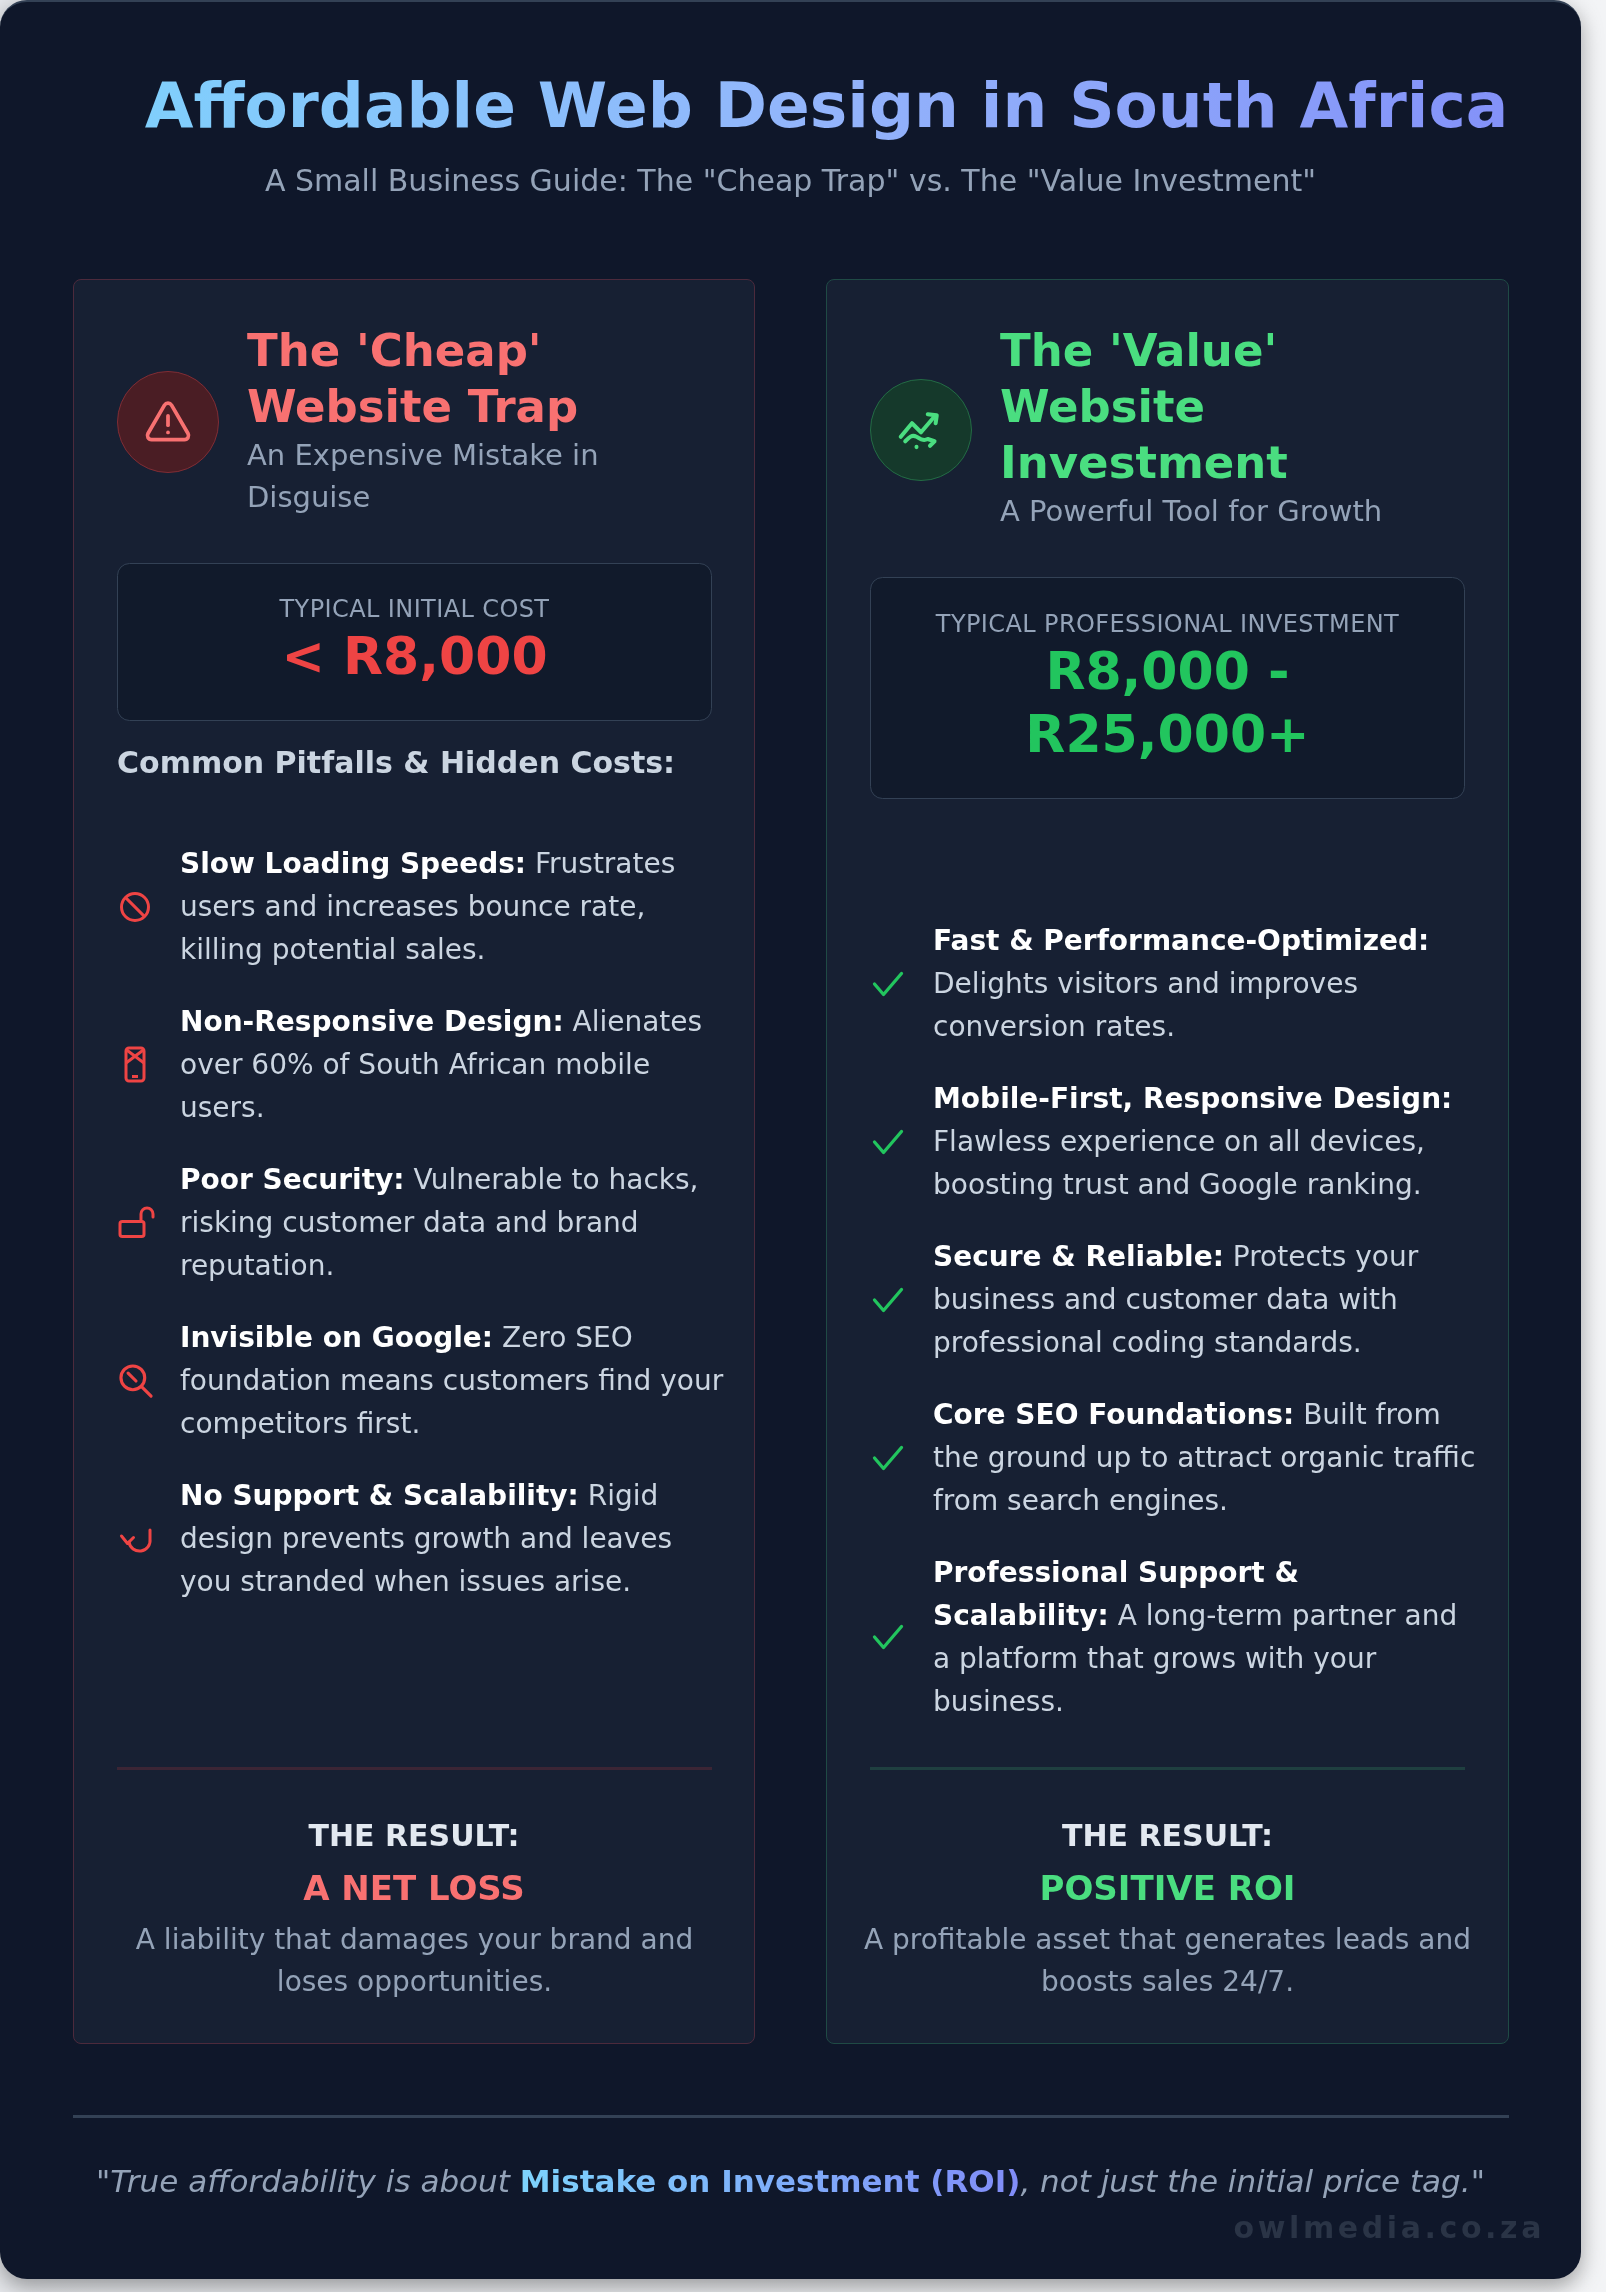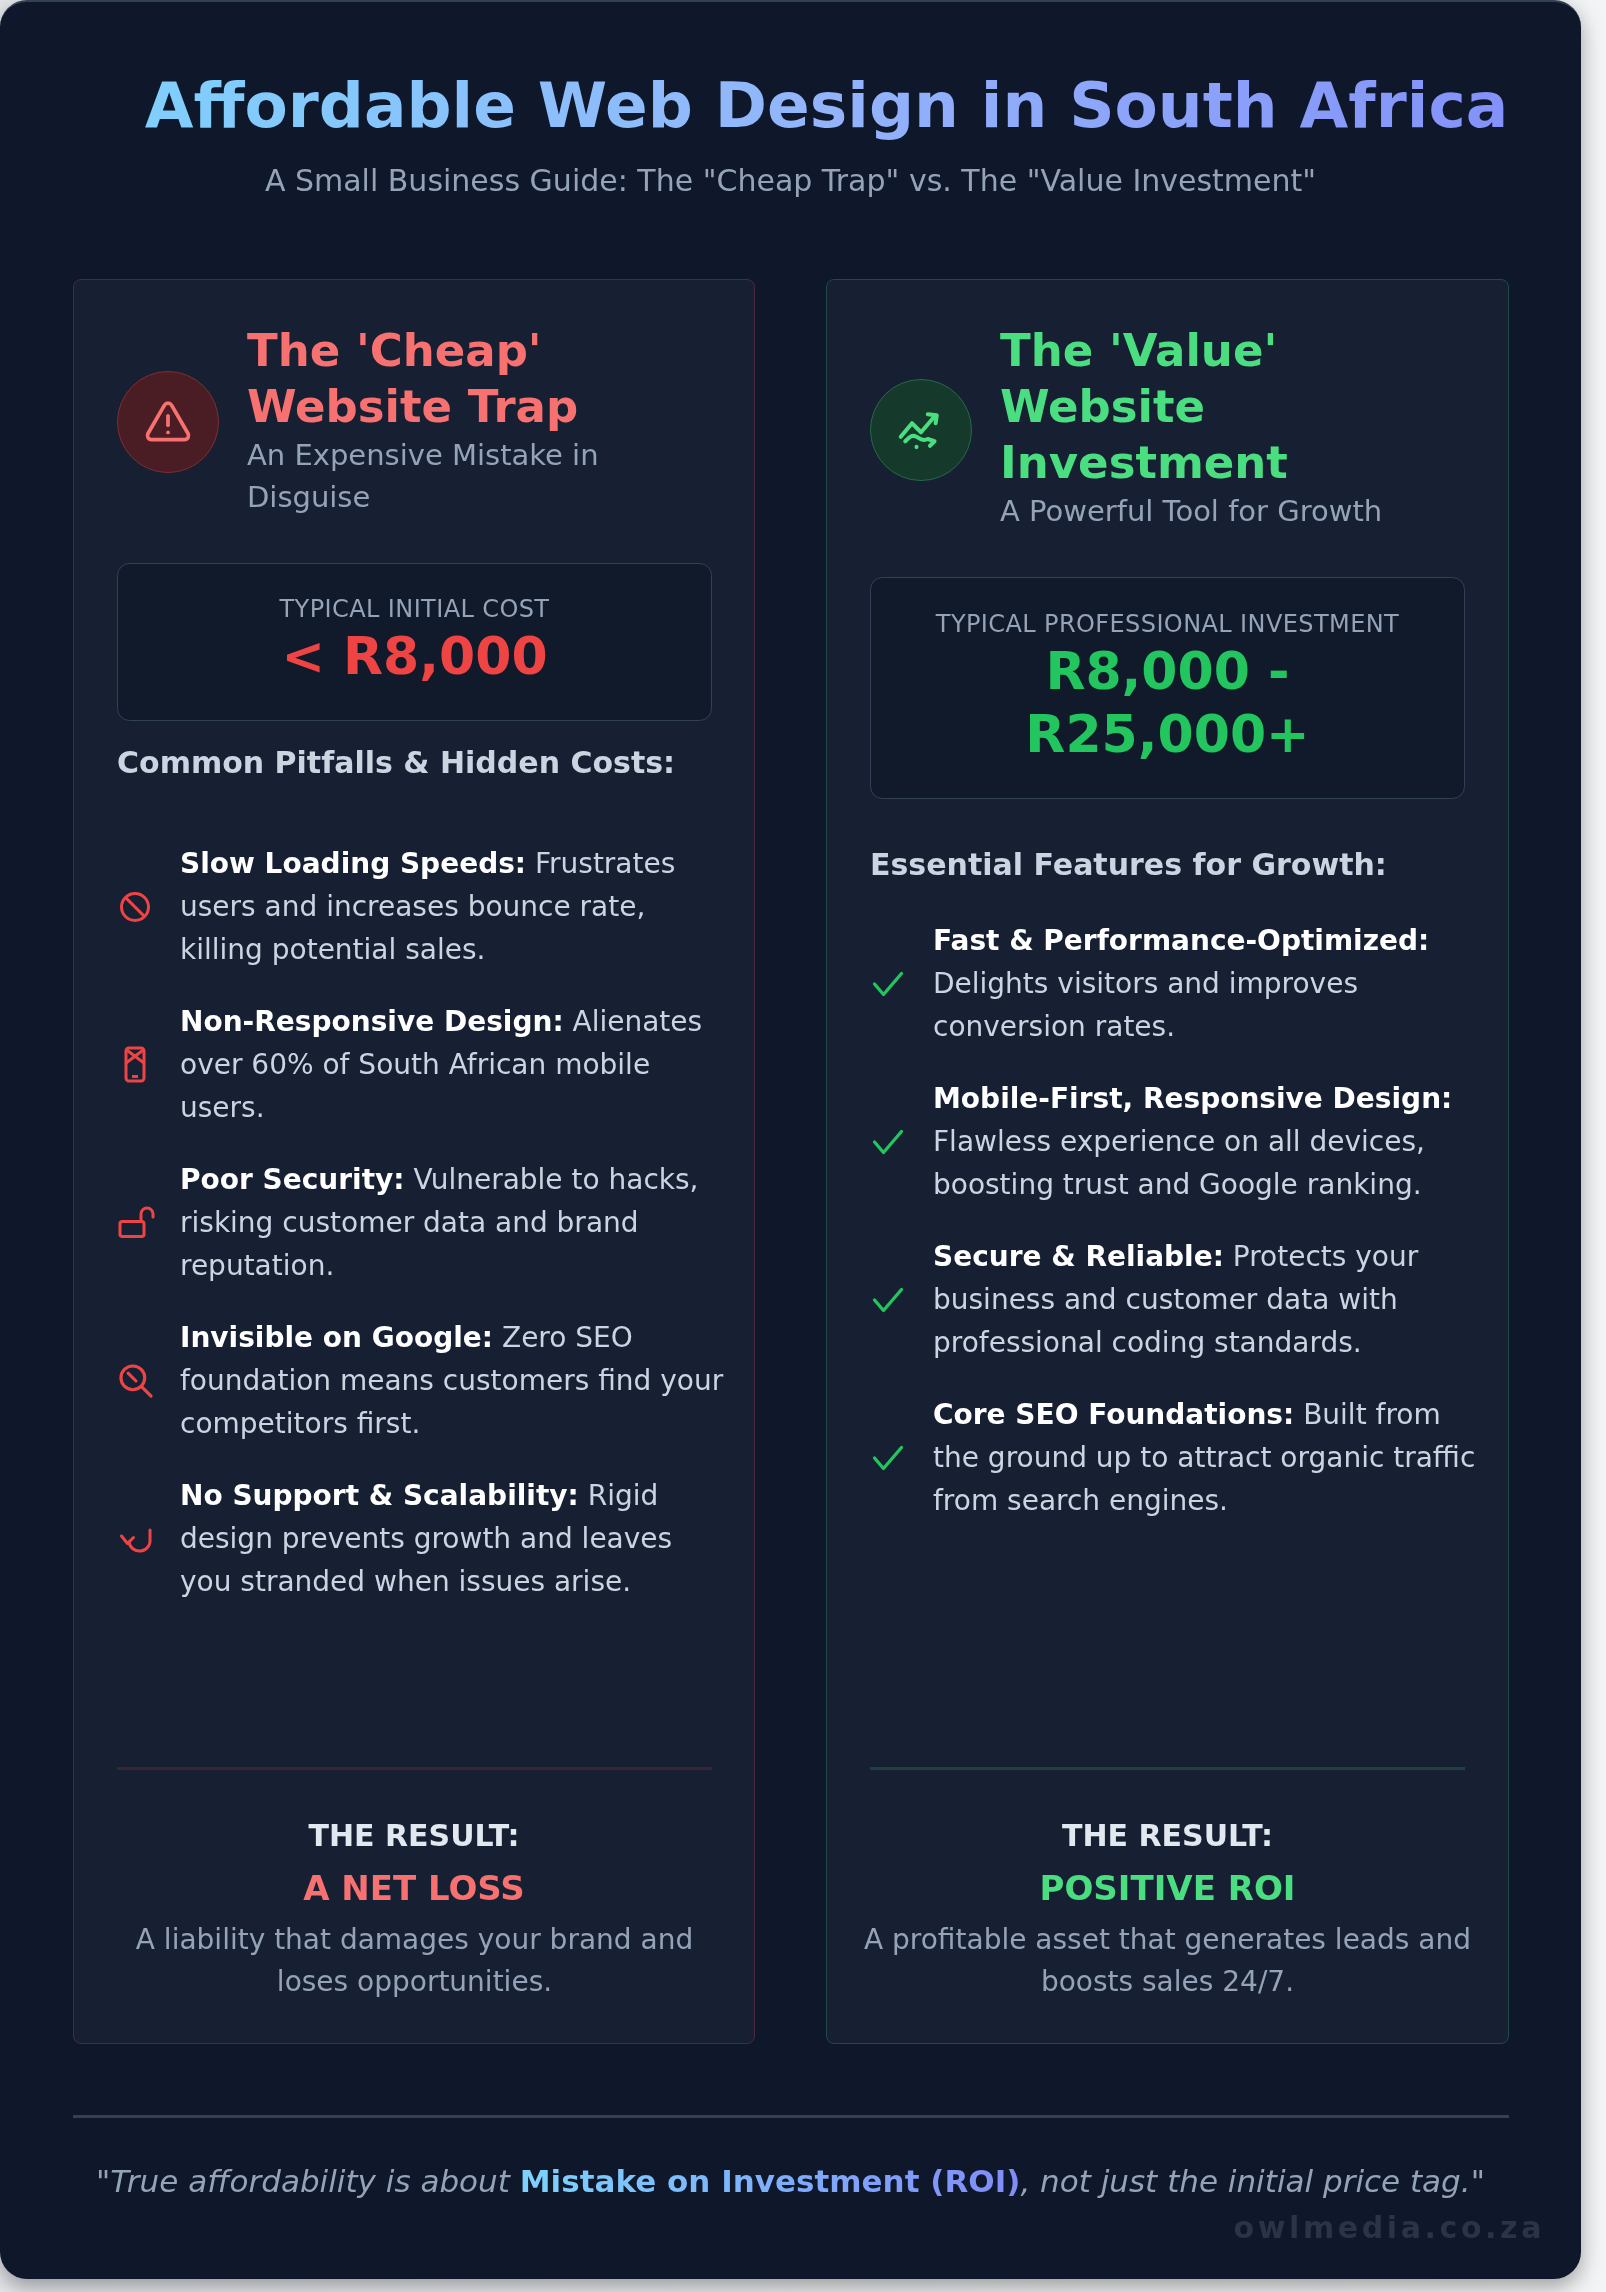--- a/index.html
+++ b/index.html
@@ -190,21 +190,20 @@
       </svg>
     </div>
     <div class="card-title">The 'Value' Website Investment</div>
     <div class="card-sub">A Powerful Tool for Growth</div>
 
     <div class="cost-box">
       <div class="cost-label">TYPICAL PROFESSIONAL INVESTMENT</div>
       <div class="cost-value">R8,000 - R25,000+</div>
     </div>
 
-    <div class="section-heading">Essential Features for Growth:</div>
 
     <ul class="list">
       <li>
         <span class="li-icon">
             <svg width="36" height="36" viewBox="0 0 24 24" fill="none" stroke="#22c55e" stroke-width="2.2" stroke-linecap="round" stroke-linejoin="round">
               <polyline points="3,12 9,19 21,5"></polyline>
             </svg>
           </span>
         <span class="li-text"><b>Fast &amp; Performance-Optimized:</b><span> Delights visitors and improves conversion rates.</span></span>
       </li>
@@ -224,20 +223,28 @@
           </span>
         <span class="li-text"><b>Secure &amp; Reliable:</b><span> Protects your business and customer data with professional coding standards.</span></span>
       </li>
       <li>
         <span class="li-icon">
             <svg width="36" height="36" viewBox="0 0 24 24" fill="none" stroke="#22c55e" stroke-width="2.2" stroke-linecap="round" stroke-linejoin="round">
               <polyline points="3,12 9,19 21,5"></polyline>
             </svg>
           </span>
         <span class="li-text"><b>Core SEO Foundations:</b><span> Built from the ground up to attract organic traffic from search engines.</span></span>
+      </li>
+      <li>
+        <span class="li-icon">
+            <svg width="36" height="36" viewBox="0 0 24 24" fill="none" stroke="#22c55e" stroke-width="2.2" stroke-linecap="round" stroke-linejoin="round">
+              <polyline points="3,12 9,19 21,5"></polyline>
+            </svg>
+          </span>
+        <span class="li-text"><b>Professional Support &amp; Scalability:</b><span> A long-term partner and a platform that grows with your business.</span></span>
       </li>
     </ul>
 
     <div class="card-divider"></div>
     <div class="result-label">THE RESULT:</div>
     <div class="result-value">POSITIVE ROI</div>
     <div class="result-desc">A profitable asset that generates leads and boosts sales 24/7.</div>
   </div>
 
   <div class="footer-divider"></div>

